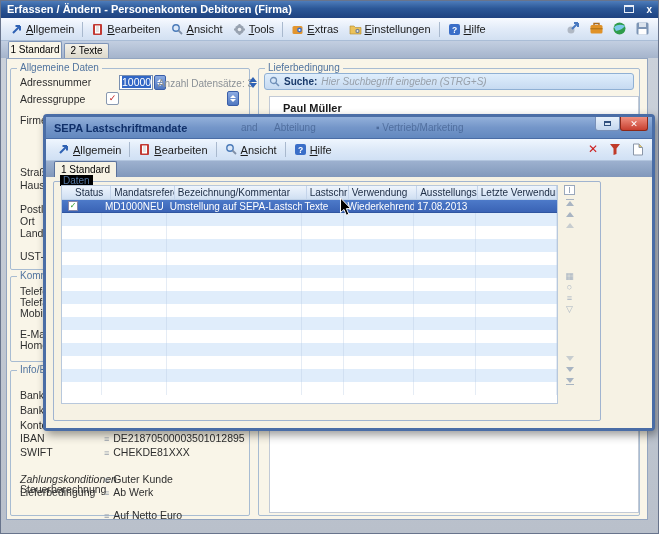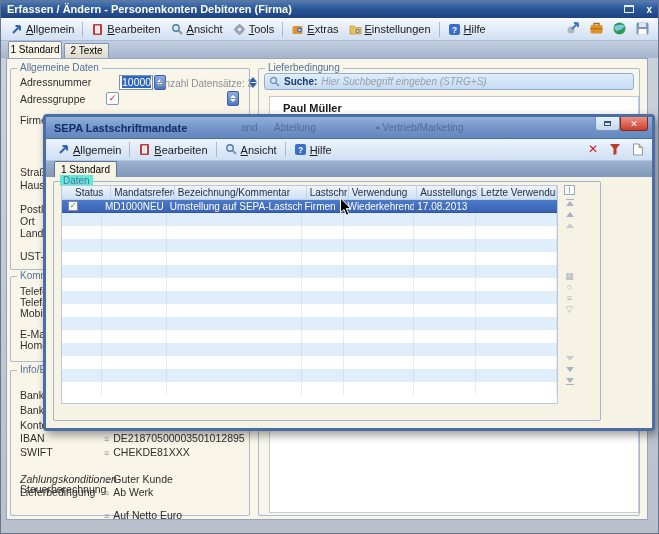--- a/index.html
+++ b/index.html
@@ -66,21 +66,21 @@
   .dlg-btn{position:absolute;top:0;height:14px;border-radius:0 0 3px 3px;display:flex;align-items:center;justify-content:center;}
   .dlg-btn-min{right:32px;width:25px;background:linear-gradient(180deg,#e8f1fb,#c3d6ee);border:1px solid #7890b8;border-top:none;}
   .dlg-btn-close{right:4px;width:28px;background:linear-gradient(180deg,#f09080,#c84030);border:1px solid #8c2818;border-top:none;color:#fff;font-size:9px;font-weight:bold;}
   .minglyph{width:7px;height:5px;border:1px solid #30507e;border-top-width:2px;}
   .dlg-menubar{position:relative;height:22px;background:linear-gradient(180deg,#eff6fe 0%,#dde9f8 50%,#d0e0f4 100%);border-bottom:1px solid #b2c5de;display:flex;align-items:center;padding-left:6px;}
   .dlg-micons{position:absolute;right:8px;top:3px;display:flex;gap:11px;align-items:center;}
   .xred{color:#cc2020;font-size:12px;font-weight:bold;line-height:14px;}
   .dlg-tabstrip{position:relative;height:16px;background:linear-gradient(180deg,#9db1cf,#8198bb);}
   .dlg-tab{position:absolute;left:8px;top:0;width:63px;height:16px;background:#f6f2e4;border:1px solid #5a729c;border-bottom:none;border-radius:2px 2px 0 0;font-size:10px;text-align:center;line-height:15px;}
   .dlg-content{position:relative;height:251px;background:#f6f2e4;}
-  .grp-label-d{position:absolute;top:-7px;left:6px;background:#5eead4;padding:0 3px;font-size:10px;color:#51749f;}
+  .grp-label-d{position:absolute;top:-7px;left:6px;background:#000000;padding:0 3px;font-size:10px;color:#51749f;}
 
   
   .table{position:absolute;left:15px;top:8px;width:497px;height:219px;background:#fff;border:1px solid #b8c8dc;overflow:hidden;}
   .thead{display:flex;height:14px;background:linear-gradient(180deg,#eef4fc 0%,#dce8f7 60%,#cfdff2 100%);border-bottom:1px solid #c0d2e8;padding-left:10px;}
   .hc{font-size:10px;color:#203048;padding-left:3px;line-height:13px;border-right:1px solid #c4d4ea;overflow:hidden;white-space:nowrap;}
   .trow{display:flex;height:13px;}
   .trow:nth-of-type(odd){background:#e0edfb;}
   .trow:nth-of-type(even){background:#ffffff;}
   .selrow{display:flex;height:13px;background:linear-gradient(180deg,#4d7ac9,#3a63b5);border-bottom:1px solid #2f55a0;}
   .bc{font-size:10px;color:#fff;padding-left:3px;line-height:13px;overflow:hidden;white-space:nowrap;}
@@ -347,21 +347,21 @@
           <div class="hc w4">Verwendung</div>
           <div class="hc w5">Ausstellungsdatum</div>
           <div class="hc w6">Letzte Verwendung</div>
         </div>
         <div class="selrow">
           <div class="bc w0">
               <div class="statusicon">✓</div>
             </div>
           <div class="bc w1">MD1000NEU</div>
           <div class="bc w2">Umstellung auf SEPA-Lastschrift</div>
-          <div class="bc w3">Firmen</div>
+          <div class="bc w3">Texte</div>
           <div class="bc w4">Wiederkehrend</div>
           <div class="bc w5">17.08.2013</div>
           <div class="bc w6"></div>
         </div>
         <div>
             <div class="trow">
               <div class="tcell w0"></div>
               <div class="tcell w1"></div>
               <div class="tcell w2"></div>
               <div class="tcell w3"></div>

